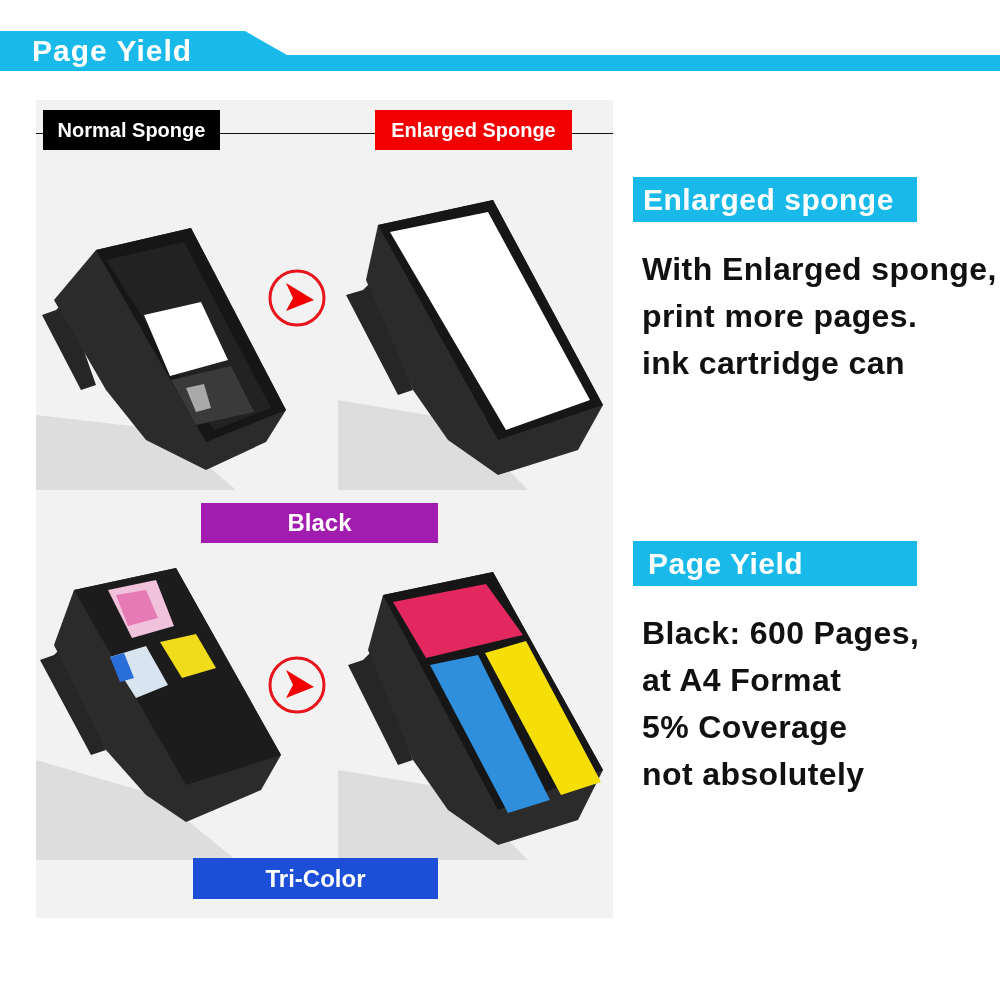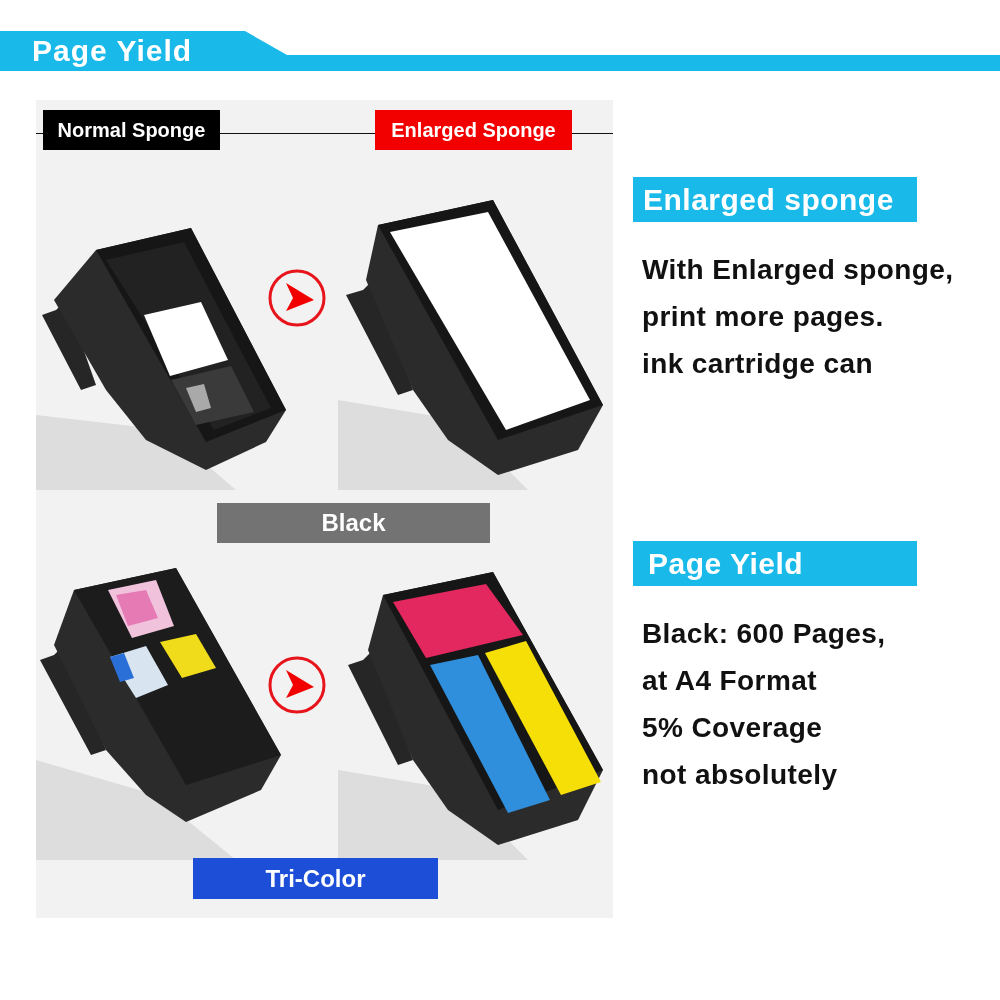--- a/index.html
+++ b/index.html
@@ -16,31 +16,31 @@
     position: absolute; left: 36px; top: 100px; width: 577px; height: 818px; background: #f2f2f2;
   }
   .divider-line { position: absolute; left: 36px; top: 133px; width: 577px; height: 1px; background: #111; }
   .tag {
     position: absolute; color: #fff; font-weight: bold; font-size: 20px; text-align: center;
     line-height: 40px; height: 40px;
   }
   .tag-normal { left: 43px; top: 110px; width: 177px; background: #000; }
   .tag-enlarged { left: 375px; top: 110px; width: 197px; background: #f20000; }
   .caption { position: absolute; font-weight: bold; font-size: 24px; text-align: center; color: #fff; line-height: 40px; height: 40px; }
-  .caption-black { left: 201px; top: 503px; width: 273px; background: #737373; margin-left: 16px; }
+  .caption-black { left: 201px; top: 503px; width: 237px; background: #a21caf; }
   .caption-tricolor { left: 193px; top: 858px; width: 245px; background: #1d4ed8; height: 41px; line-height: 41px; }
   .photo { position: absolute; }
   .section-head {
     position: absolute; left: 633px; width: 284px; height: 45px; background: #19b9e9;
     color: #fff; font-weight: bold; font-size: 30px; line-height: 45px; letter-spacing: 0.5px;
   }
   .head-enlarged { top: 177px; padding-left: 10px; box-sizing: border-box; }
   .head-yield { top: 541px; padding-left: 15px; box-sizing: border-box; }
   .body-text {
-    position: absolute; left: 642px; font-size: 28px; color: #111; font-weight: bold;
+    position: absolute; left: 642px; font-size: 32px; color: #111; font-weight: bold;
     letter-spacing: 0.4px;
   }
   .body-text div { height: 47px; line-height: 47px; }
   .text-enlarged { top: 246px; }
   .text-yield { top: 610px; }
   .arrow { position: absolute; width: 62px; height: 62px; }
 </style>
 </head>
 <body>
 

